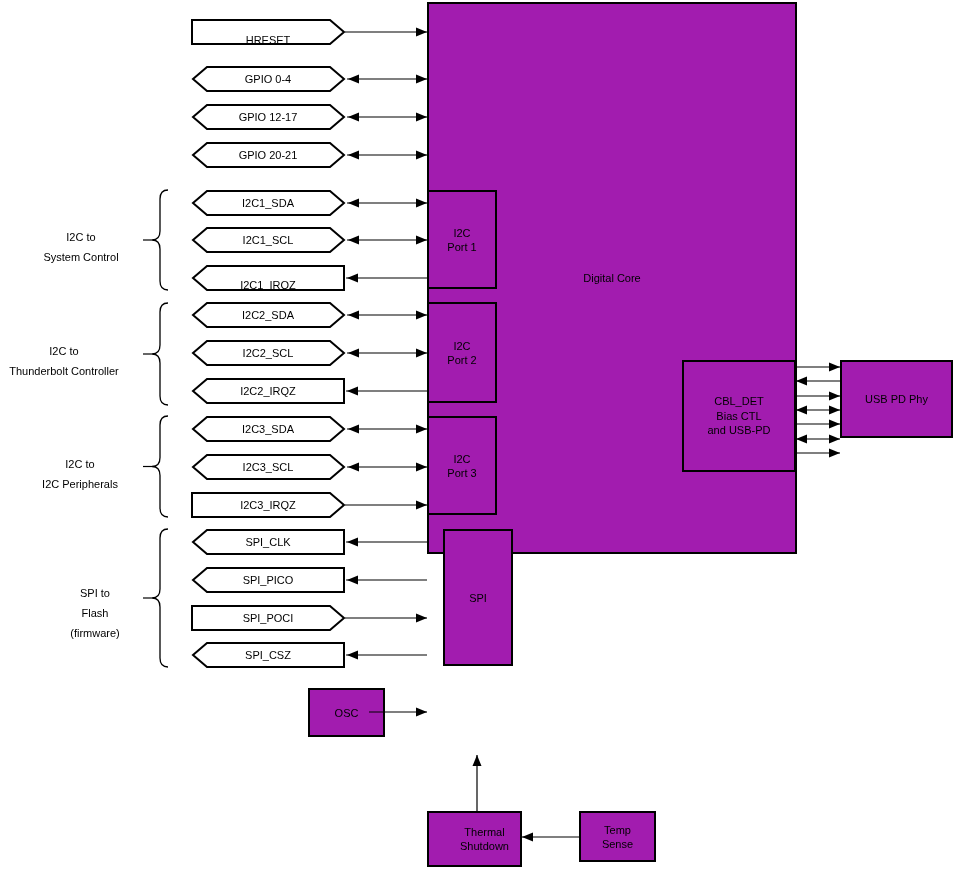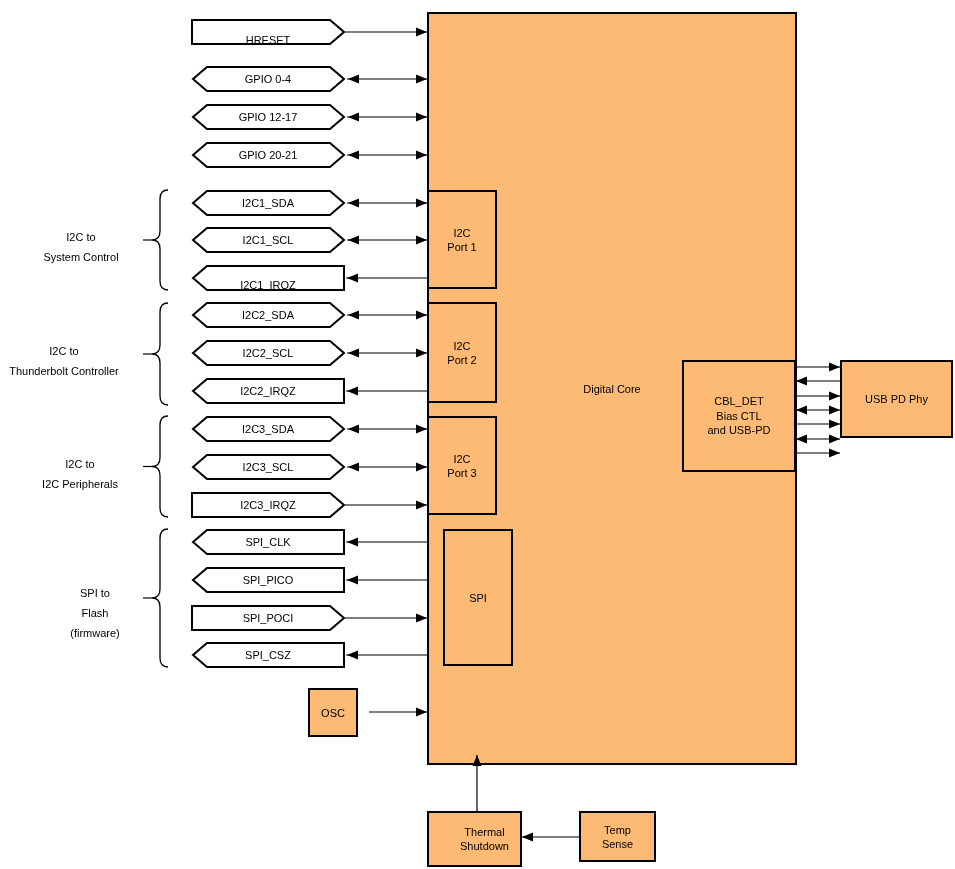--- a/index.html
+++ b/index.html
@@ -11,21 +11,21 @@
   #diagram {
     position: relative;
     width: 955px;
     height: 869px;
     background: #ffffff;
     overflow: hidden;
   }
   .block {
     position: absolute;
     border: 2px solid #000000;
-    background: #fdba74;
+    background: #a21caf;
     display: flex;
     align-items: center;
     justify-content: center;
     text-align: center;
     font-size: 11px;
     line-height: 14px;
   }
   .block span { white-space: pre-line; }
   #diagram-svg {
     position: absolute;
@@ -42,26 +42,26 @@
     white-space: nowrap;
   }
   .grouplabel {
     position: absolute;
     font-size: 11px;
     line-height: 20px;
     text-align: center;
     white-space: pre-line;
   }
   
-  .core    { left:427px; top:12px;   width:370px; height:753px; }
+  .core    { left:427px; top:2px;   width:370px; height:552px; }
   .port1   { left:427px; top:190px; width:70px;  height:99px;  }
   .port2   { left:427px; top:302px; width:70px;  height:101px; }
   .port3   { left:427px; top:416px; width:70px;  height:99px;  }
   .spiblk  { left:427px; top:529px; width:70px;  height:137px;margin-left:16px; }
-  .oscblk  { left:308px; top:688px; width:50px;  height:49px;  }
+  .oscblk  { left:308px; top:688px; width:77px;  height:49px;  }
   .cblblk  { left:682px; top:360px; width:114px; height:112px; line-height: 14.5px; }
   .usbblk  { left:840px; top:360px; width:113px; height:78px; }
   .thermal { left:427px; top:811px; width:95px;  height:56px;padding-left:20px;  }
   .tempsns { left:579px; top:811px; width:77px;  height:51px;  }
   .g1 { left:21px; top:227px; width:120px; }
   .g2 { left:0px;  top:341px; width:128px; }
   .g3 { left:20px; top:454px; width:120px; }
   .g4 { left:35px; top:583px; width:120px; }
 </style>
 </head>

